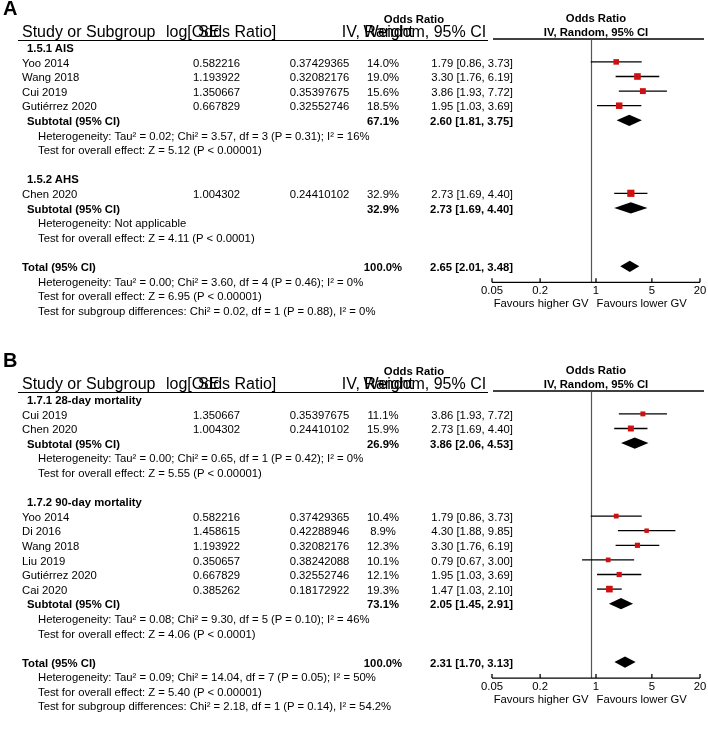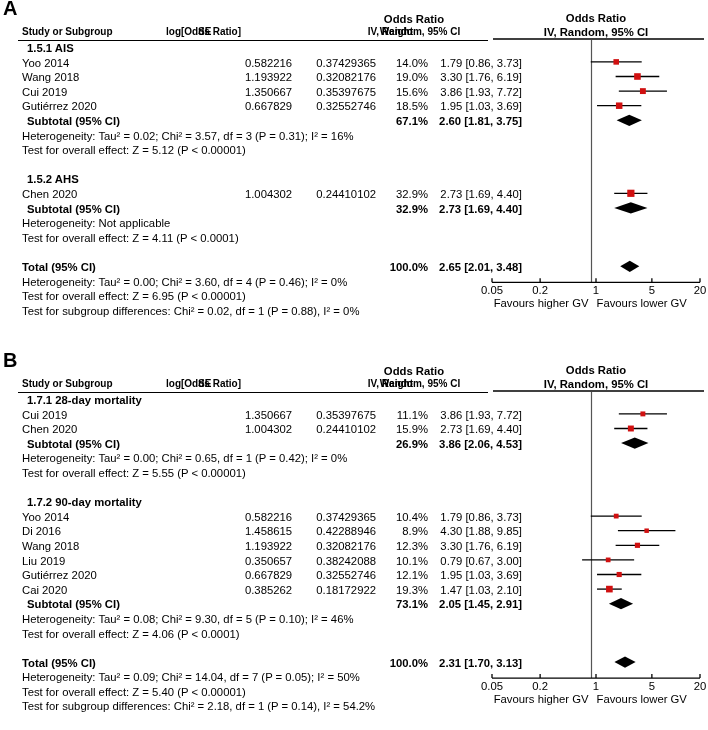--- a/index.html
+++ b/index.html
@@ -24,41 +24,41 @@
   .tbl{
     position:absolute;left:18px;top:12px;width:470px;
     font-size:11.3px;line-height:14.6px;
   }
   .hdr-top{position:relative;height:13px;}
   .hdr-or{
     position:absolute;left:311px;width:170px;text-align:center;
     font-weight:bold;font-size:11.3px;
   }
   .hdr-row{
-    position:relative;height:15px;font-weight:bold;font-size:10px;
+    position:relative;height:15px;font-weight:normal;font-size:16px;
     border-bottom:1.3px solid #000;
   }
   .hdr-row .c{position:absolute;white-space:nowrap;}
   .c-study{left:4px;}
   .c-log{left:148px;}
   .c-se{left:180px;width:160px;}
   .c-wt{left:345px;width:50px;text-align:right;}
   .c-ci{left:311px;width:170px;text-align:center;}
 
   .row{position:relative;height:14.6px;white-space:nowrap;}
   .row .label{position:absolute;left:4px;}
   .row .label.indent{left:9px;}
-  .row .logor{position:absolute;left:193px;width:115px;text-align:center;}
-  .row .se{position:absolute;left:245px;width:113px;text-align:right;}
-  .row .wt{position:absolute;left:340px;width:70px;text-align:right;}
-  .row .ci{position:absolute;left:412px;width:92px;text-align:right;}
+  .row .logor{position:absolute;left:175px;width:115px;text-align:left;}
+  .row .se{position:absolute;left:245px;width:113px;text-align:center;}
+  .row .wt{position:absolute;left:330px;width:70px;text-align:center;}
+  .row .ci{position:absolute;left:403px;width:92px;text-align:right;}
   .row.bold{font-weight:bold;}
   .row .label.bold,.row .wt.bold,.row .ci.bold{font-weight:bold;}
   .note{position:relative;height:14.6px;white-space:nowrap;}
-  .note span{position:absolute;left:4px;}
+  .note span{position:absolute;left:20px;}
   .spacer{height:14.6px;}
   .axis-lbl{
     font-family:"Liberation Sans","DejaVu Sans",sans-serif;
     font-size:11.3px;fill:#000;
   }
   .axis-foot{
     font-family:"Liberation Sans","DejaVu Sans",sans-serif;
     font-size:11.3px;fill:#000;
   }
 </style>

